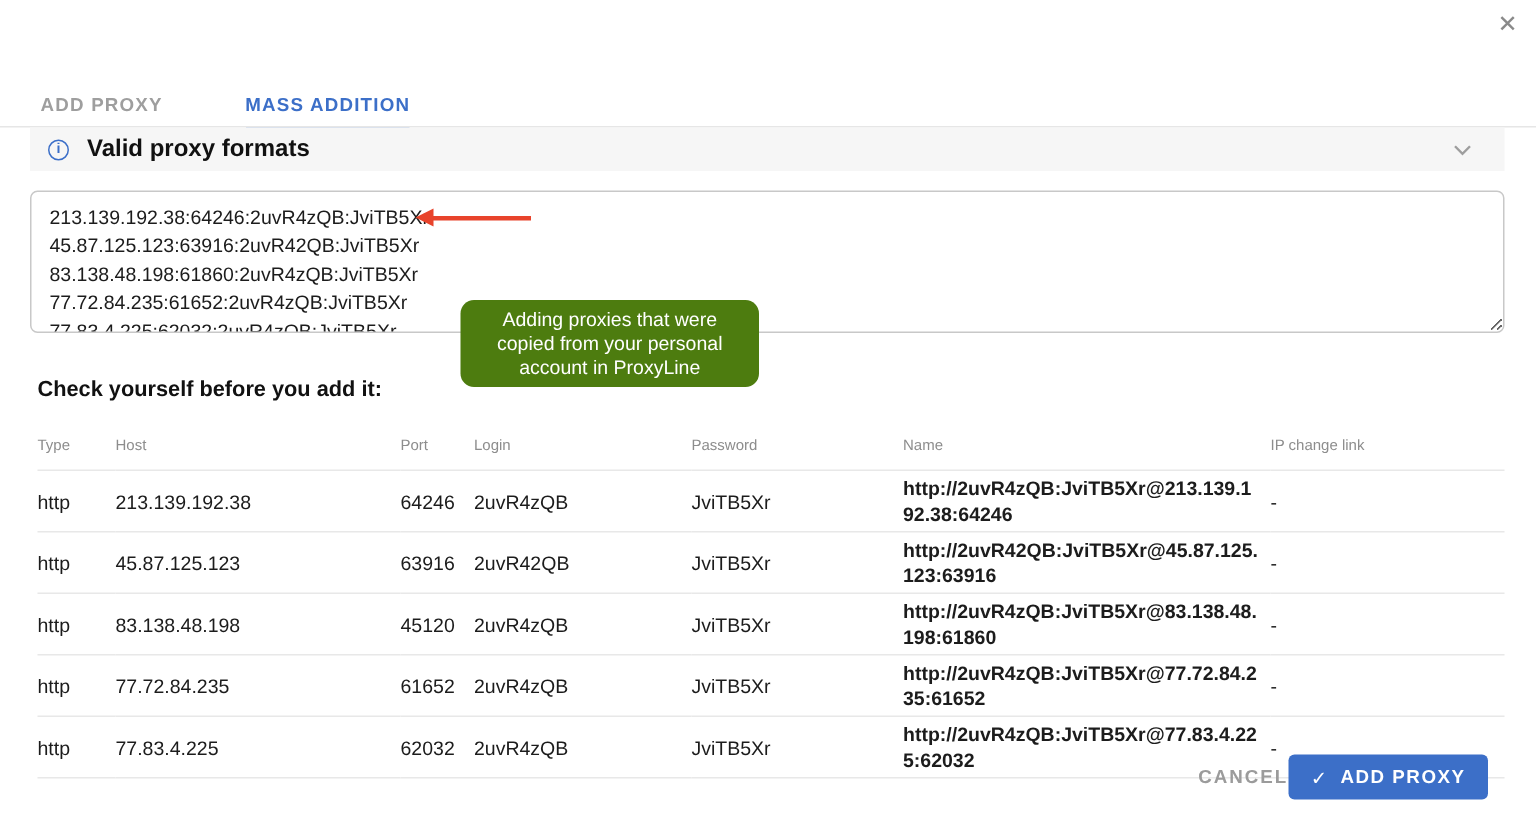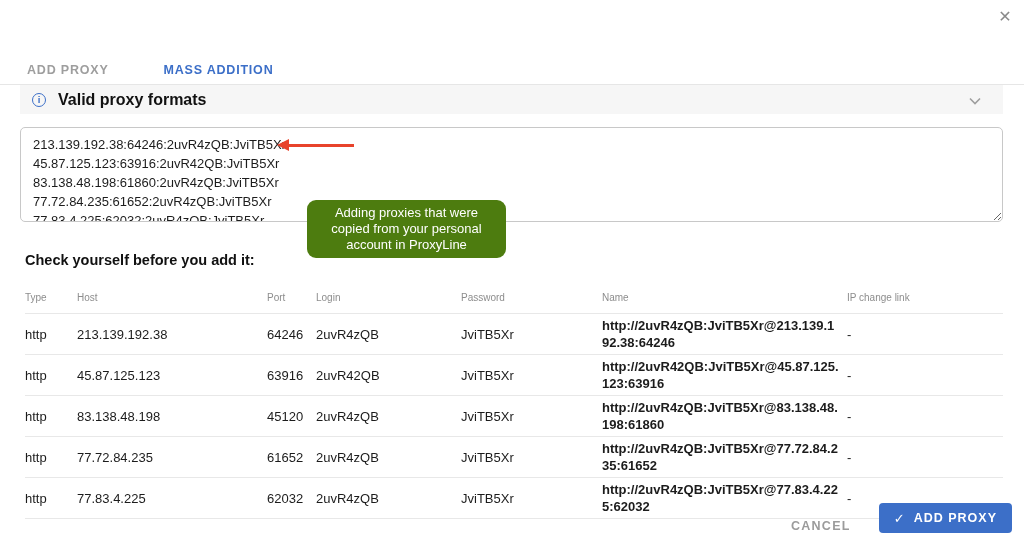--- a/index.html
+++ b/index.html
@@ -52,22 +52,22 @@
                    font-weight:700; color:#111;text-align:center; }
 
   .proxy-table-wrap { position:absolute; left:25px; top:284px; width:978px; }
   table { width:100%; border-collapse:collapse; table-layout:fixed; }
   th { text-align:left; font-weight:400; color:#8d8d8d; font-size:10px;
        padding:8px 8px 10px 0; border-bottom:1px solid #e8e8e8; }
   td { font-size:13px; color:#1c1c1c; padding:3px 8px 3px 0; height:34px;
        border-bottom:1px solid #e8e8e8; vertical-align:middle; }
   td.name-cell { word-break:break-all; line-height:17px;font-weight:bold; }
 
-  .footer { position:absolute; right:12px; bottom:10px; display:flex;
-            align-items:flex-end; gap:28px; }
+  .footer { position:absolute; right:32px; bottom:10px; display:flex;
+            align-items:center; }
   .cancel-btn { border:none; background:none; color:#9b9b9b; font-size:12.5px;
                 font-weight:600; letter-spacing:1.3px; cursor:pointer;
                 font-family:"Liberation Sans", sans-serif; }
   .add-btn { border:none; background:#3c6fc8; color:#fff; height:30px;
              border-radius:4px; padding:0 15px; display:flex; align-items:center;
              gap:8px; font-size:12.5px; font-weight:600; letter-spacing:1px;
              cursor:pointer; font-family:"Liberation Sans", sans-serif; }
   .add-btn .check-glyph { font-size:13px; font-weight:400; }
 </style>
 </head>

